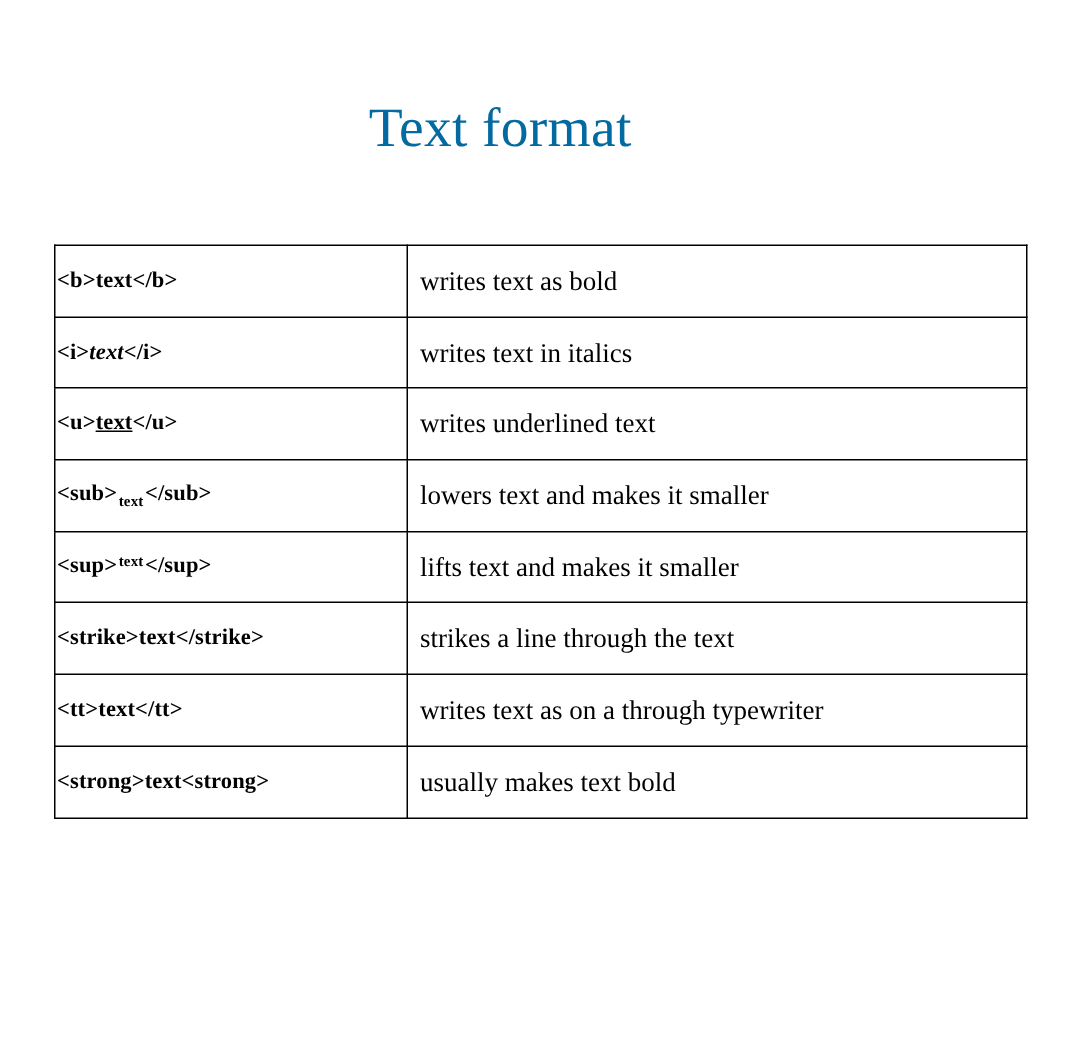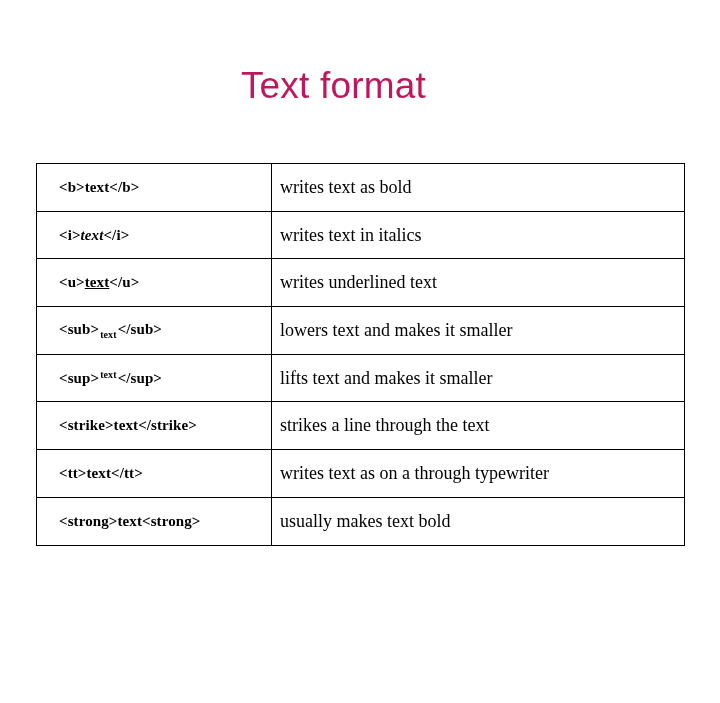--- a/index.html
+++ b/index.html
@@ -20,39 +20,39 @@
     width: 720px;
     height: 703px;
     background: #ffffff;
   }
   .slide-title {
     position: absolute;
     top: 64px;
     left: 0;
     width: 667px;
     text-align: center;
-    font-family: Liberation Sans, sans-serif;
+    font-family: Liberation Serif, serif;
     font-size: 37px;
     font-weight: 400;
     line-height: 44px;
-    color: #be185d;
+    color: #0369a1;
     letter-spacing: 0.2px;
   }
   .format-table {
     position: absolute;
     left: 36px;
     top: 163px;
     width: 648px;
     border-collapse: collapse;
     table-layout: fixed;
   }
   .format-table td {
     border: 1px solid #000000;
     height: 46.7px;
-    padding: 0 0 0 22px;
+    padding: 0 0 0 1px;
     vertical-align: middle;
     font-family: "Liberation Serif", "DejaVu Serif", serif;
     color: #000000;
   }
   .format-table col.c-tag { width: 235px; }
   .format-table col.c-desc { width: 413px; }
   .cell-tag {
     font-size: 15px;
     font-weight: 700;
     white-space: nowrap;

